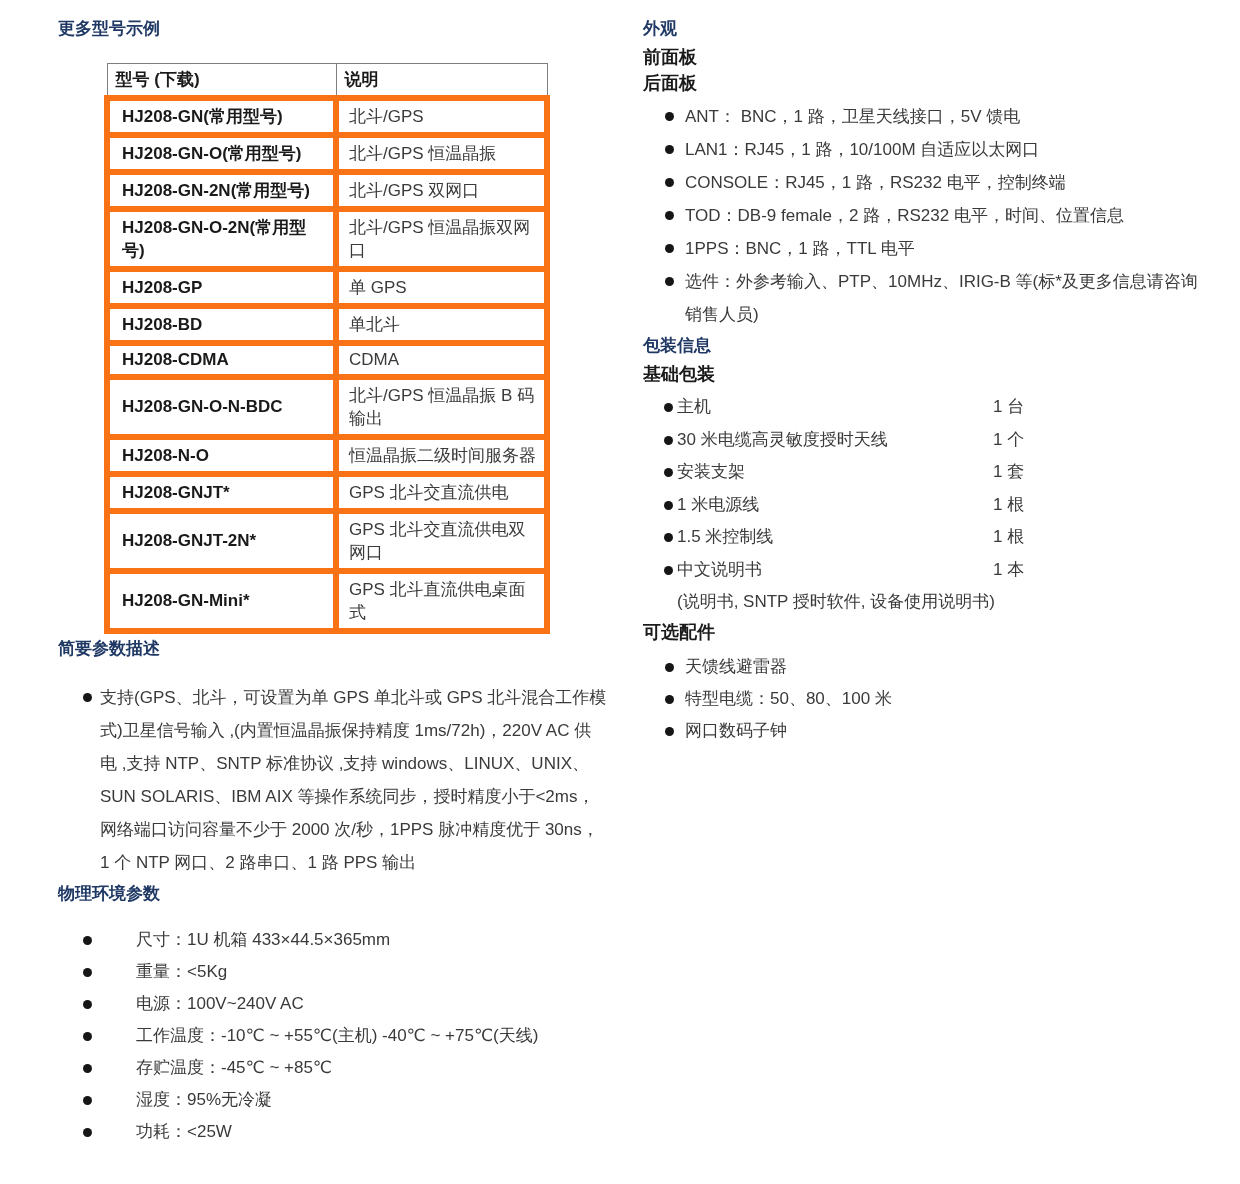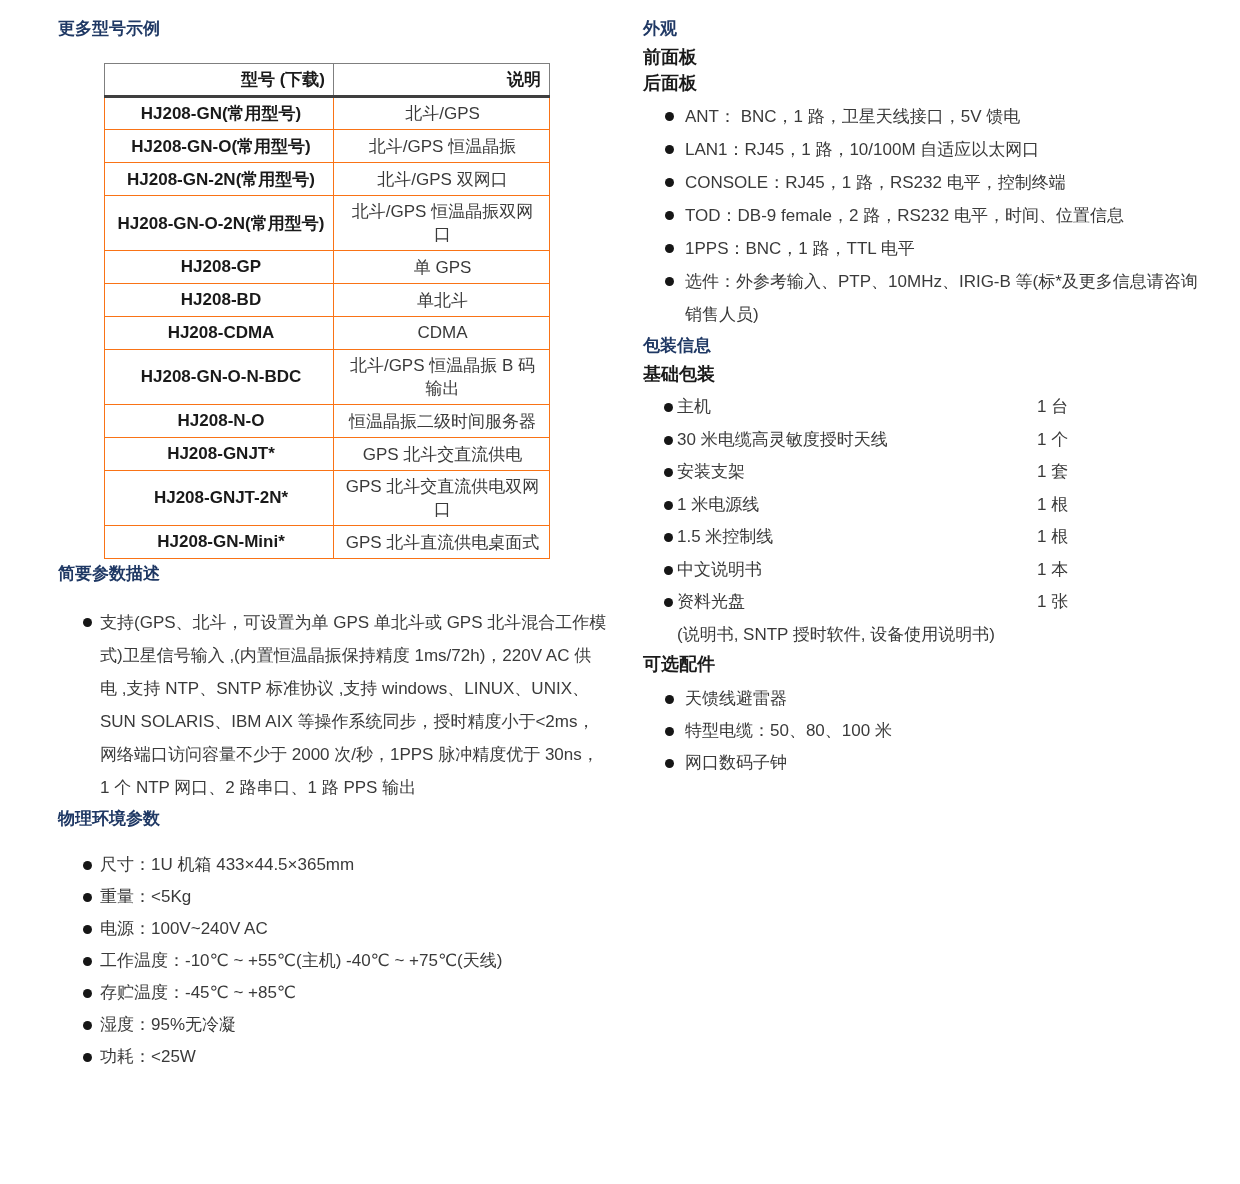--- a/index.html
+++ b/index.html
@@ -26,46 +26,46 @@
 
   
   table.models-table {
     border-collapse: collapse; table-layout: fixed;
     width: 446px; margin: 19px 0 0 46px;
   }
   .models-table col.c1 { width: 229px; }
   .models-table th {
     border: 1px solid #7f7f7f; border-bottom: 3px solid #3f3f3f;
     font-size: 17px; color: #1a1a1a; font-weight: bold;
-    text-align: right; padding: 4px 8px; height: 30px;
+    text-align: left; padding: 4px 8px; height: 30px;
   }
   .models-table td {
-    border: 1px solid #f97316;
-    font-size: 17px; height: 33px; padding: 4px 8px; text-align: center;
+    border: 6px solid #f97316;
+    font-size: 17px; height: 33px; padding: 4px 8px;
   }
   .models-table td.model { font-weight: bold; color: #1a1a1a; padding-left: 12px; }
   .models-table td.desc  { color: #3a3a3a; padding-left: 10px; }
 
   
   .bullet { display: flex; font-size: 17px; line-height: 33px; color: #3a3a3a; }
   .dot {
     flex: none; width: 9px; height: 9px; border-radius: 50%;
     background: #161616; margin-top: 12px;
   }
   .b-left  > .dot { margin-left: 25px; margin-right: 8px; }
   .b-right > .dot { margin-left: 22px; margin-right: 11px; }
   .b-text { flex: 1; }
 
-  .phys-list .bullet { line-height: 32px; }
+  .phys-list .bullet { line-height: 32px; gap: 36px; }
 
   
   .pkg-row { display: flex; font-size: 17px; line-height: 32.5px; color: #3a3a3a; }
   .pkg-row > .dot { margin-left: 21px; margin-right: 4px; }
   .pkg-name { flex: none; width: 316px; }
-  .pkg-qty  { flex: none; margin-left: 44px; }
+  .pkg-qty  { flex: none; }
   .pkg-note { font-size: 17px; line-height: 32.5px; margin-left: 34px; color: #3a3a3a; }
 
   .opt-list .bullet { line-height: 32px; }
 
   
   .mt-table-gap   { margin-top: 92px; }
   .brief-list     { margin-top: 17px; }
   .mt-phys        { margin-top: 27px; }
   .phys-list      { margin-top: 15px; }
   .mt-front       { margin-top: 22px; }
@@ -260,25 +260,20 @@
         <div class="pkg-row">
             <span class="dot"></span>
             <span class="pkg-name">1.5 米控制线</span>
             <span class="pkg-qty">1 根</span>
           </div>
         <div class="pkg-row">
             <span class="dot"></span>
             <span class="pkg-name">中文说明书</span>
             <span class="pkg-qty">1 本</span>
           </div>
-        <div class="pkg-row">
-            <span class="dot"></span>
-            <span class="pkg-name">资料光盘</span>
-            <span class="pkg-qty">1 张</span>
-          </div>
         <div class="pkg-note">(说明书, SNTP 授时软件, 设备使用说明书)</div>
       </div>
 
       <h2 class="sub-title">可选配件</h2>
       <div class="opt-list">
         <div class="bullet b-right">
             <span class="dot"></span>
             <div class="b-text">天馈线避雷器</div>
           </div>
         <div class="bullet b-right">

